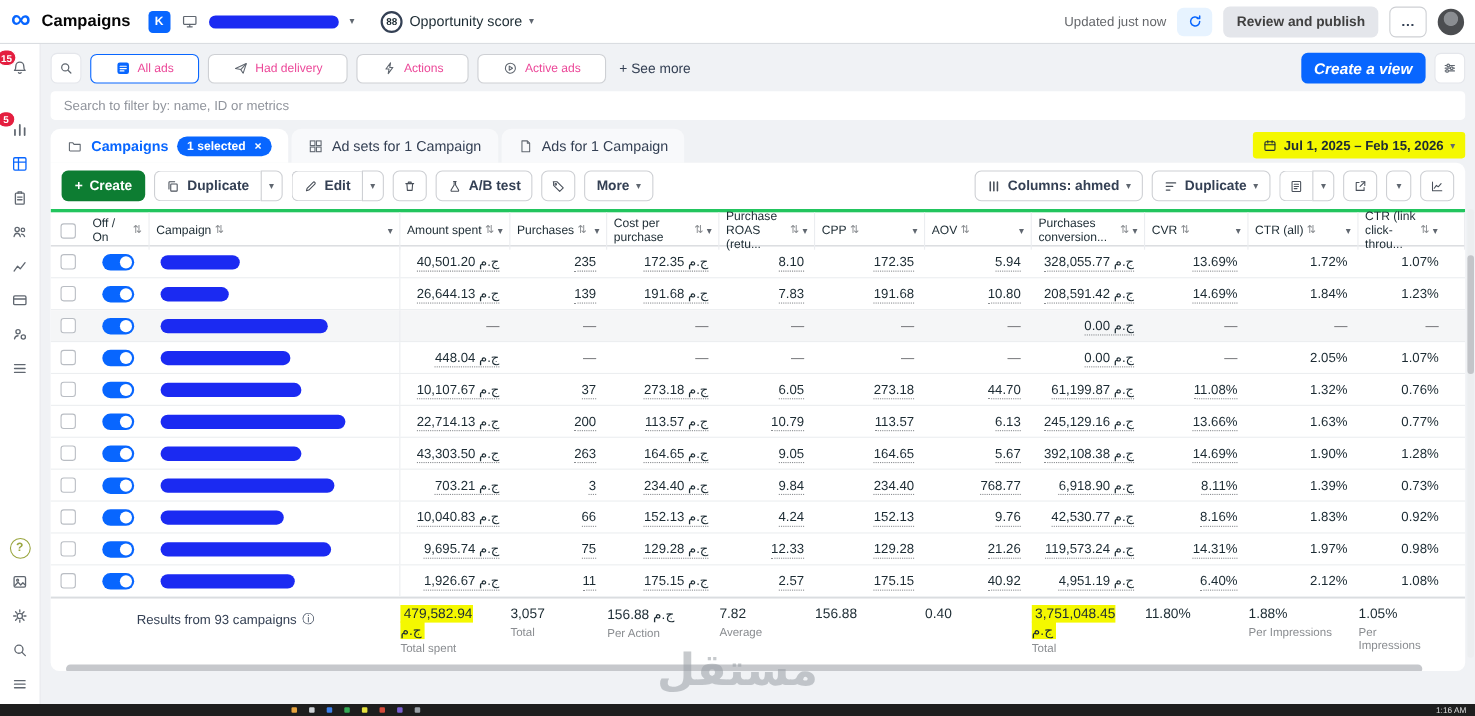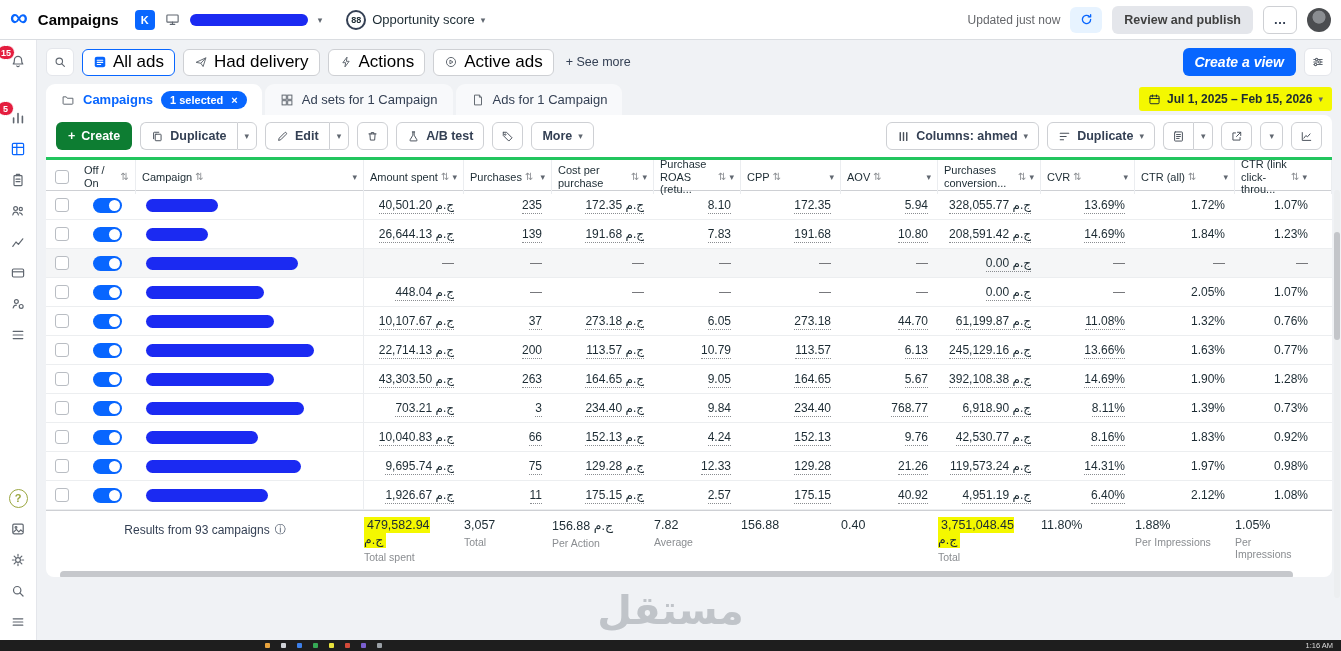--- a/index.html
+++ b/index.html
@@ -32,21 +32,21 @@
   .s-icon.active{color:var(--accent);}
   .s-gap{height:14px;}
   .badge{position:absolute;top:-7px;left:-11px;background:#e41e3f;color:#fff;border-radius:9px;min-width:17px;height:15px;font-size:9px;font-weight:700;display:flex;align-items:center;justify-content:center;padding:0 3px;border:1.5px solid #fff;z-index:2;}
   .mt-auto{margin-top:auto;}
   .help-circle{width:19px;height:19px;border:1.7px solid #9aa63f;color:#9aa63f;border-radius:50%;font-size:11px;font-weight:700;display:flex;align-items:center;justify-content:center;}
 
   
   .main{flex:1;display:flex;flex-direction:column;min-width:0;padding:8px 9px 0 9px;}
   .filter-row{display:flex;align-items:center;gap:8px;}
   .sq-btn{width:28px;height:28px;background:#fff;border:1px solid #e4e6eb;border-radius:6px;display:flex;align-items:center;justify-content:center;color:#606770;}
-  .pill{height:27px;display:flex;align-items:center;gap:6px;padding:0 10px;border:1px solid #ced0d4;border-radius:6px;background:#fff;font-size:17px;color:#000000;}
+  .pill{height:27px;display:flex;align-items:center;gap:6px;padding:0 22px;border:1px solid #ced0d4;border-radius:6px;background:#fff;font-size:11px;color:#ec4899;}
   .pill.selected{border:1.5px solid var(--accent);}
   .pill .p-ic{display:flex;color:#606770;}
   .see-more{font-size:12.5px;color:#344054;padding:0 4px;background:none;border:none;font-family:inherit;}
   .btn-create-view{margin-left:auto;height:28px;padding:0 12px;border-radius:6px;background:var(--accent);color:#fff;font-size:14px;font-weight:600;display:flex;align-items:center;border:none;font-family:inherit;font-style:italic;}
   .search-row{margin-top:7px;}
   .search-input{width:100%;height:26px;border:none;border-radius:4px;background:#fff;padding:0 12px;font-size:12px;color:#1c2b33;outline:none;font-family:inherit;}
   .search-input::placeholder{color:#90949c;}
 
   .tabs-row{margin-top:8px;display:flex;align-items:flex-end;gap:3px;height:31px;}
   .tab{height:31px;border-radius:9px 9px 0 0;display:flex;align-items:center;gap:8px;padding:0 15px;font-size:13px;color:#344054;background:rgba(255,255,255,.55);}
@@ -285,20 +285,23 @@
         <div class="sq-btn">
           <svg viewBox="0 0 20 20" width="14" height="14" fill="none" stroke="currentColor" stroke-width="1.5" stroke-linecap="round">
               <path d="M4 6.5h12M4 10h12M4 13.5h12"></path>
               <circle cx="8" cy="6.5" r="1.7" fill="#fff"></circle>
               <circle cx="12.5" cy="10" r="1.7" fill="#fff"></circle>
               <circle cx="6.5" cy="13.5" r="1.7" fill="#fff"></circle>
             </svg>
         </div>
       </div>
 
+      <div class="search-row">
+        <input class="search-input" placeholder="Search to filter by: name, ID or metrics" style="">
+      </div>
 
       <div class="tabs-row">
         <div class="tab active">
           <span class="t-ic">
               <svg viewBox="0 0 20 20" width="14" height="14" fill="none" stroke="currentColor" stroke-width="1.4" stroke-linejoin="round">
                 <path d="M3 5.5h4.5L9 7.5h8v7.5a1 1 0 0 1 -1 1H4a1 1 0 0 1 -1-1V5.5z"></path>
               </svg>
             </span>
           <span>Campaigns</span>
           <span class="sel-badge">

